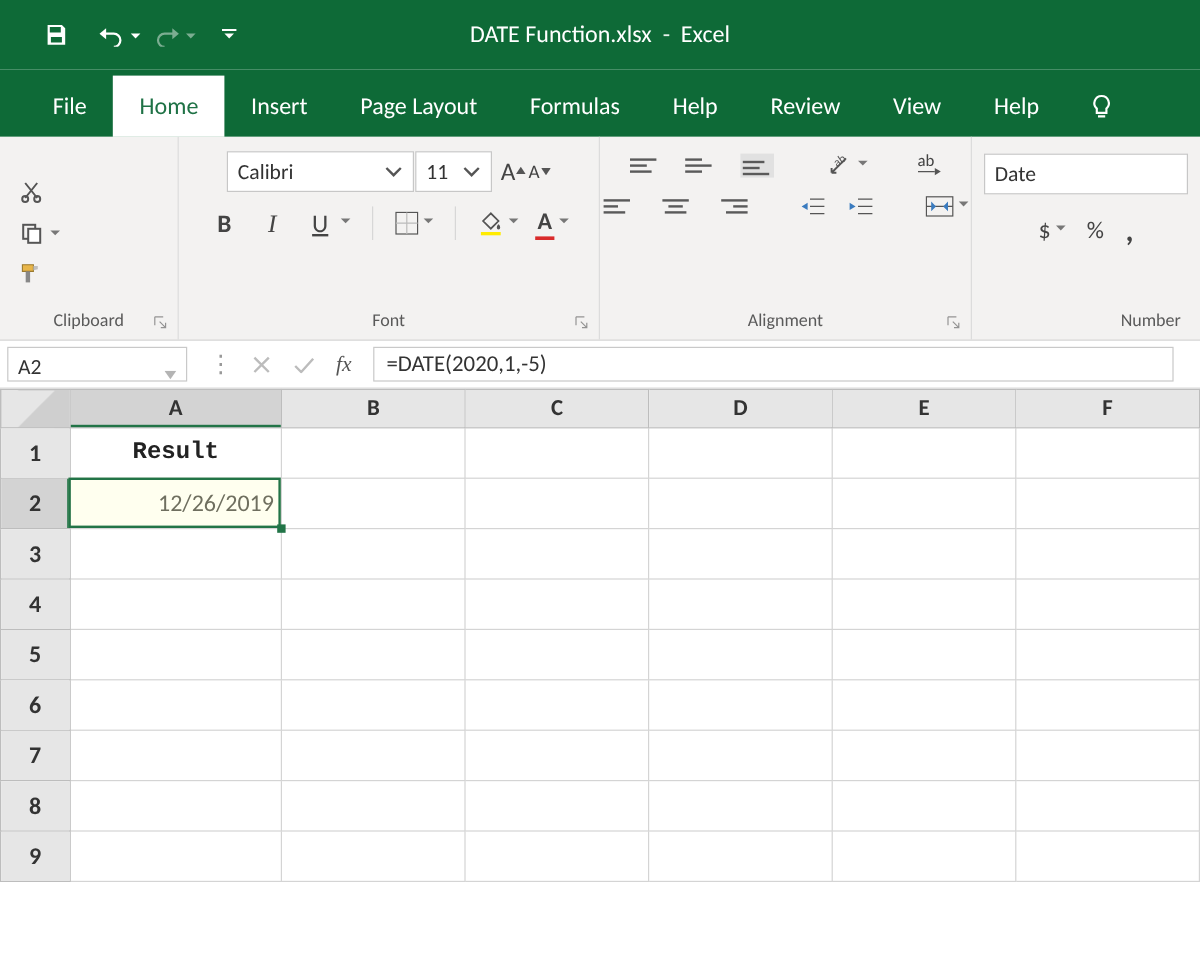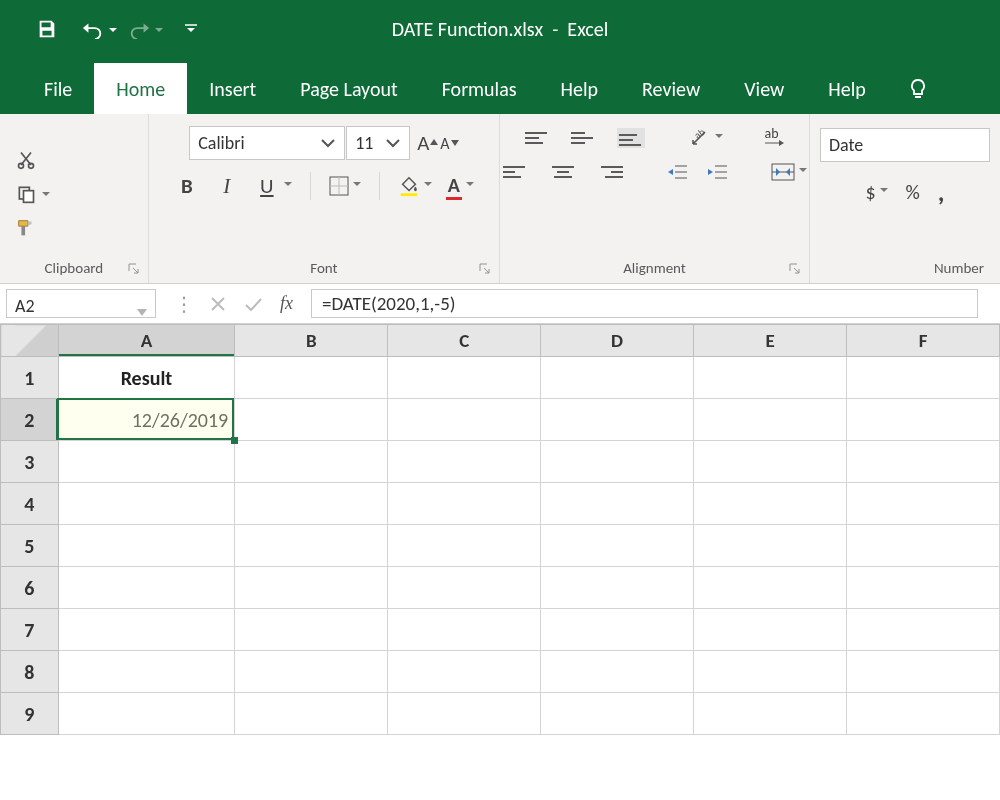--- a/index.html
+++ b/index.html
@@ -73,21 +73,21 @@
   .fx-input{flex:1;border:1px solid #c9c9c9;margin:5px 22px 5px 0;display:flex;align-items:center;padding:0 10px;font-size:19px;color:#333;background:#fff;}
   
   .gridwrap{position:relative;height:calc(800px - 58px - 56px - 170px - 40px);overflow:hidden;background:#fff;}
   table.grid{border-collapse:collapse;width:100%;}
   .corner,.colhdr,.rowhdr{background:var(--hdr-bg);border:1px solid var(--hdr-border);text-align:center;color:#333;}
   .corner{width:60px;height:32px;background:linear-gradient(135deg,#e6e6e6 50%,#cfcfcf 50.5%);}
   .colhdr{height:32px;font-size:19px;width:160px;}
   .rowhdr{width:60px;font-size:20px;height:42px;}
   td.cell{border:1px solid #d4d4d4;height:42px;font-size:20px;padding:0 6px;text-align:right;color:#222;}
   td.cell.center{text-align:center;}
-  td.cell.bold{font-weight:700;}
+  td.cell.bold{font-weight:700;font-family:Liberation Mono, monospace;}
   .col-A{width:180px;}
   
   .active-outline{position:absolute;border:2px solid #227447;pointer-events:none;background:rgba(255,255,210,0.35);}
   .fillhandle{position:absolute;width:7px;height:7px;background:#227447;pointer-events:none;}
   .colhdr.sel,.rowhdr.sel{background:#d3d3d3;}
   .colhdr.sel::after{content:"";display:block;position:absolute;bottom:0;left:0;right:0;height:2px;background:#227447;}
   .rowhdr.sel::after{content:"";display:block;position:absolute;top:0;bottom:0;right:0;width:2px;background:#227447;}
   .colhdr,.rowhdr{position:relative;}
   svg{display:block;}
 </style>

